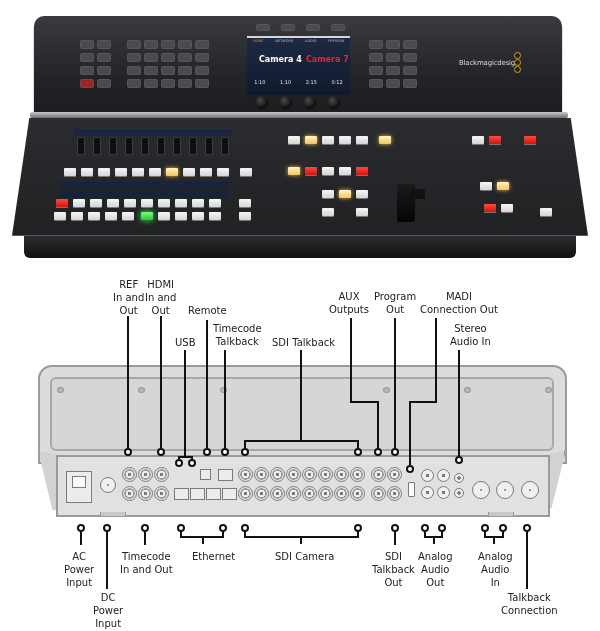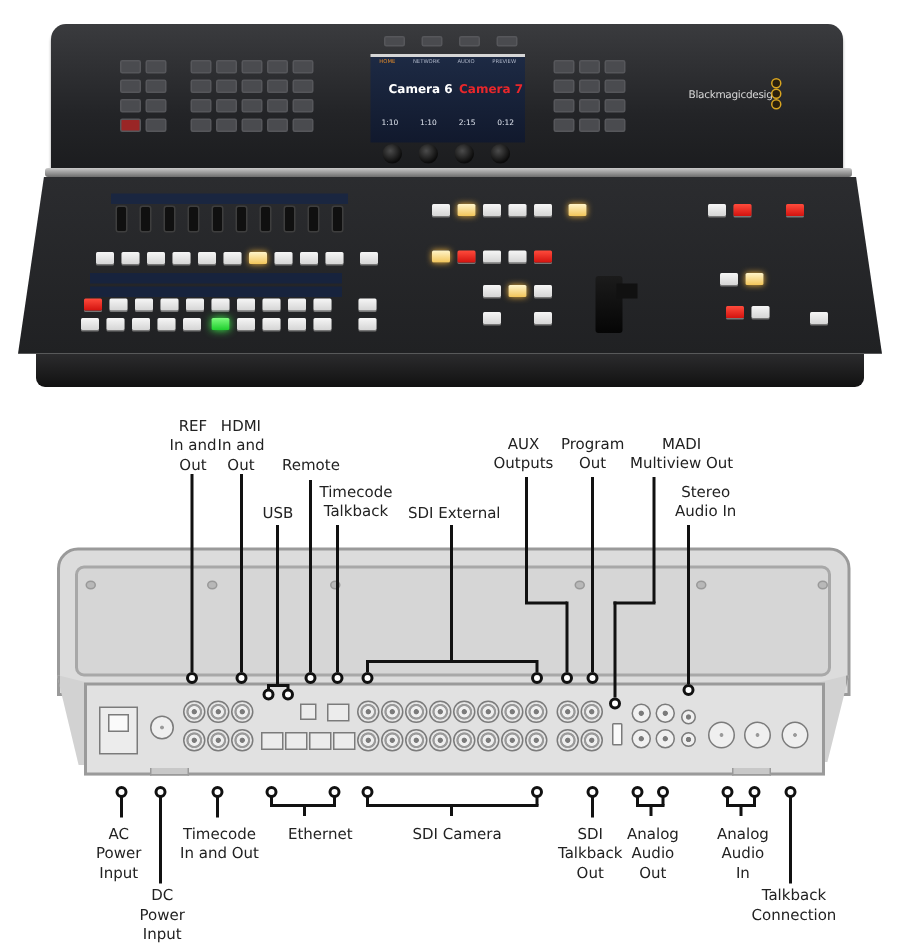--- a/index.html
+++ b/index.html
@@ -97,21 +97,21 @@
   <div class="hwbtn" style="left:306px;top:24px;height:5px"></div>
   <div class="hwbtn" style="left:331px;top:24px;height:5px"></div>
 
   <div class="screen">
     <div class="tabs">
       <span>HOME</span>
       <span>NETWORK</span>
       <span>AUDIO</span>
       <span>PREVIEW</span>
     </div>
-    <div class="cam l">Camera 6</div>
+    <div class="cam l">Camera 4</div>
     <div class="cam r">Camera 7</div>
     <div class="vals">
       <span>1:10</span>
       <span>1:10</span>
       <span>2:15</span>
       <span>0:12</span>
     </div>
   </div>
   <div class="knob" style="left:255px"></div>
   <div class="knob" style="left:279px"></div>
@@ -347,33 +347,33 @@
       <div>USB</div>
     </div>
   <div class="lbl" style="left:188px;top:304px">
       <div>Remote</div>
     </div>
   <div class="lbl" style="left:213px;top:322px">
     <div>Timecode</div>
       <div>Talkback</div>
   </div>
   <div class="lbl" style="left:272px;top:336px">
-      <div>SDI External</div>
+      <div>SDI Talkback</div>
     </div>
   <div class="lbl" style="left:329px;top:290px">
     <div>AUX</div>
       <div>Outputs</div>
   </div>
   <div class="lbl" style="left:374px;top:290px">
     <div>Program</div>
       <div>Out</div>
   </div>
   <div class="lbl" style="left:420px;top:290px">
     <div>MADI</div>
-      <div>Multiview Out</div>
+      <div>Connection Out</div>
   </div>
   <div class="lbl" style="left:450px;top:322px">
     <div>Stereo</div>
       <div>Audio In</div>
   </div>
 
   <div class="ring" style="left:77px;top:524px"></div>
     <div class="vl" style="left:80px;top:531px;height:14px"></div>
   <div class="ring" style="left:103px;top:524px"></div>
     <div class="vl" style="left:106px;top:531px;height:58px"></div>

